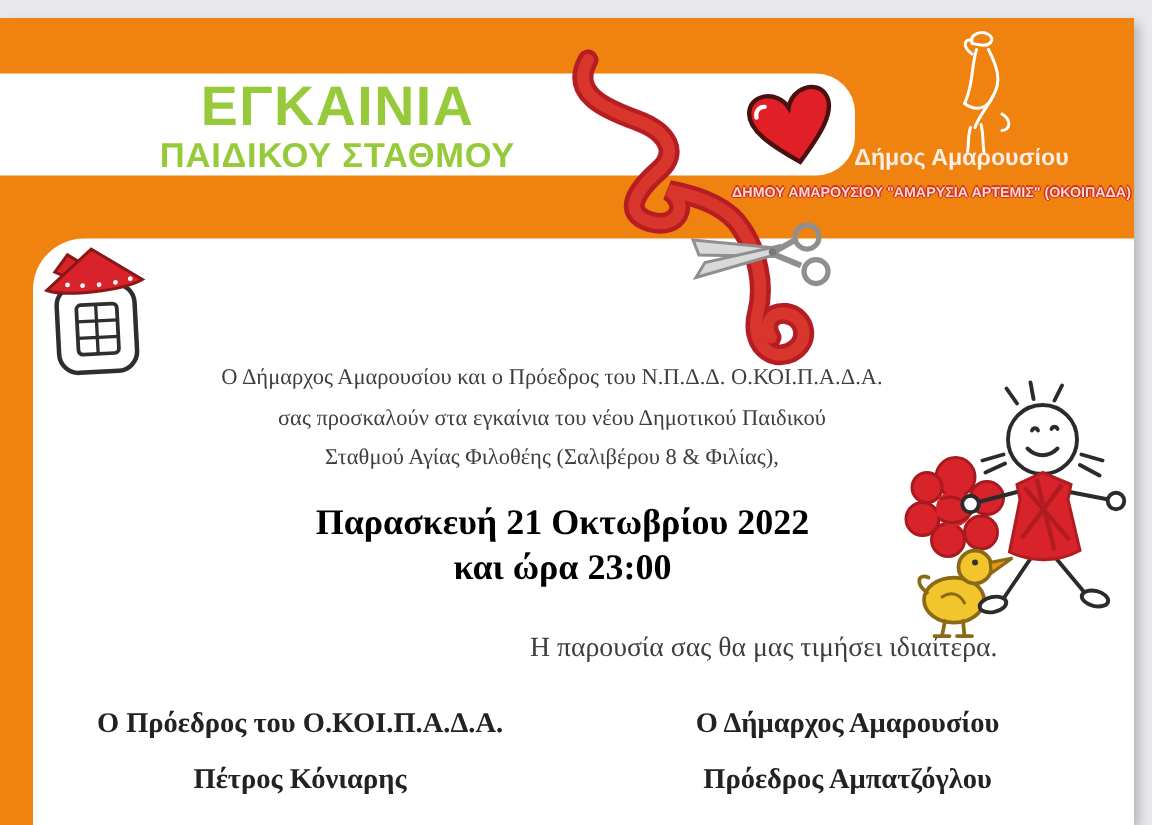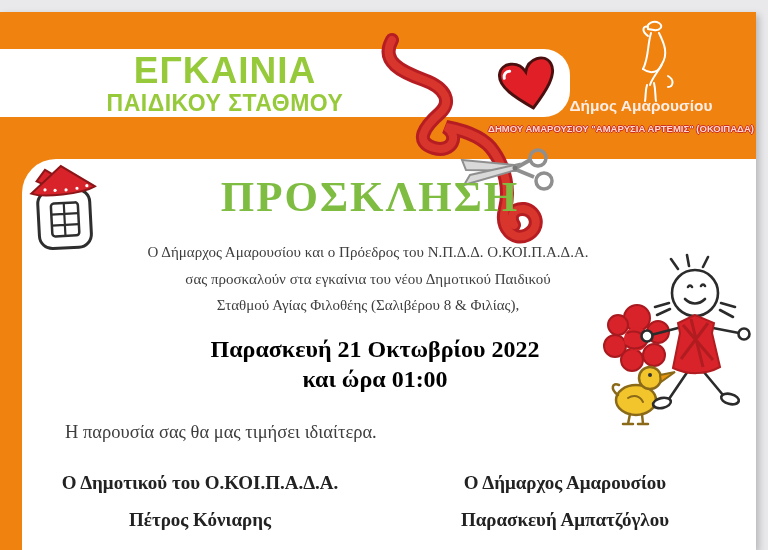--- a/index.html
+++ b/index.html
@@ -24,21 +24,21 @@
     text-shadow:1px 0 0 #d03020,-1px 0 0 #d03020,0 1px 0 #d03020,0 -1px 0 #d03020;}
   
   .card{left:22px;top:147px;width:734px;height:391px;background:#fff;
     border-radius:34px 0 0 0;}
   .heading{left:65px;top:160px;width:610px;text-align:center;
     font-weight:bold;font-size:43px;letter-spacing:2px;color:#7fbc42;}
   .body-par{left:68px;top:227px;width:600px;text-align:center;
     font-size:15px;line-height:26.5px;color:#3e3e3e;}
   .date-par{left:75px;top:322px;width:600px;text-align:center;
     font-weight:bold;font-size:24px;line-height:30px;color:#000000;}
-  .closing{left:65px;top:410px;width:600px;text-align:left;
+  .closing{left:65px;top:410px;width:600px;text-align:right;
     font-size:18.5px;color:#3e3e3e;}
   .sig{width:330px;text-align:center;font-weight:bold;font-size:19px;color:#222;}
   .sig-lt{left:35px;top:460px;}  .sig-rt{left:400px;top:460px;}
   .sig-ln-l{left:35px;top:497px;} .sig-ln-r{left:400px;top:497px;}
   svg{position:absolute;overflow:visible;}
 </style>
 </head>
 <body>
 
 <div class="flyer">
@@ -102,36 +102,35 @@
       <g fill="#fff">
           <circle cx="22" cy="35" r="1.6"></circle>
           <circle cx="32" cy="36" r="1.6"></circle>
         <circle cx="43" cy="36" r="1.6"></circle>
           <circle cx="54" cy="35" r="1.6"></circle>
           <circle cx="64" cy="33" r="1.6"></circle>
         </g>
     </g>
   </svg>
 
-  <div class="abs heading">ΠΡΟΣΚΛΗΣΗ</div>
   <div class="abs body-par">
     <div>Ο Δήμαρχος Αμαρουσίου και ο Πρόεδρος του Ν.Π.Δ.Δ. Ο.ΚΟΙ.Π.Α.Δ.Α.</div>
     <div>σας προσκαλούν στα εγκαίνια του νέου Δημοτικού Παιδικού</div>
     <div>Σταθμού Αγίας Φιλοθέης (Σαλιβέρου 8 &amp; Φιλίας),</div>
   </div>
   <div class="abs date-par">
     <div>Παρασκευή 21 Οκτωβρίου 2022</div>
-    <div>και ώρα 01:00</div>
+    <div>και ώρα 23:00</div>
   </div>
   <div class="abs closing">Η παρουσία σας θα μας τιμήσει ιδιαίτερα.</div>
 
-  <div class="abs sig sig-lt">Ο Δημοτικού του Ο.ΚΟΙ.Π.Α.Δ.Α.</div>
+  <div class="abs sig sig-lt">Ο Πρόεδρος του Ο.ΚΟΙ.Π.Α.Δ.Α.</div>
   <div class="abs sig sig-rt">Ο Δήμαρχος Αμαρουσίου</div>
   <div class="abs sig sig-ln-l">Πέτρος Κόνιαρης</div>
-  <div class="abs sig sig-ln-r">Παρασκευή Αμπατζόγλου</div>
+  <div class="abs sig sig-ln-r">Πρόεδρος Αμπατζόγλου</div>
 
   <svg style="left:601px;top:291px" width="72" height="72" viewBox="0 0 72 72">
     <g fill="#d8232a" stroke="#a81a1f" stroke-width="2">
       <circle cx="36" cy="15" r="13"></circle>
         <circle cx="57" cy="29" r="11"></circle>
       <circle cx="53" cy="52" r="11"></circle>
         <circle cx="31" cy="57" r="11"></circle>
       <circle cx="14" cy="43" r="11"></circle>
         <circle cx="17" cy="22" r="10"></circle>
       <circle cx="35" cy="36" r="12" stroke="none"></circle>

